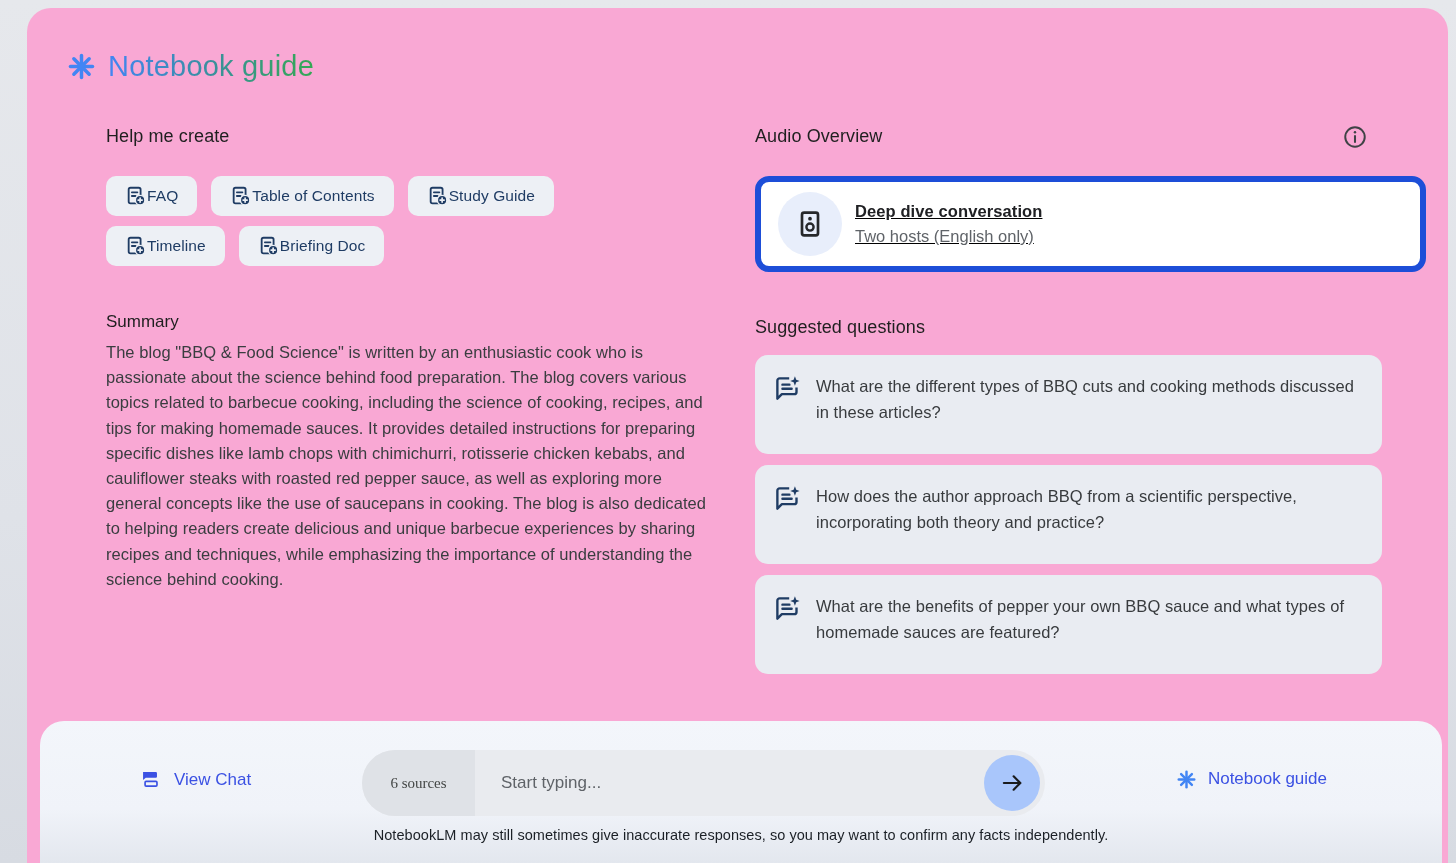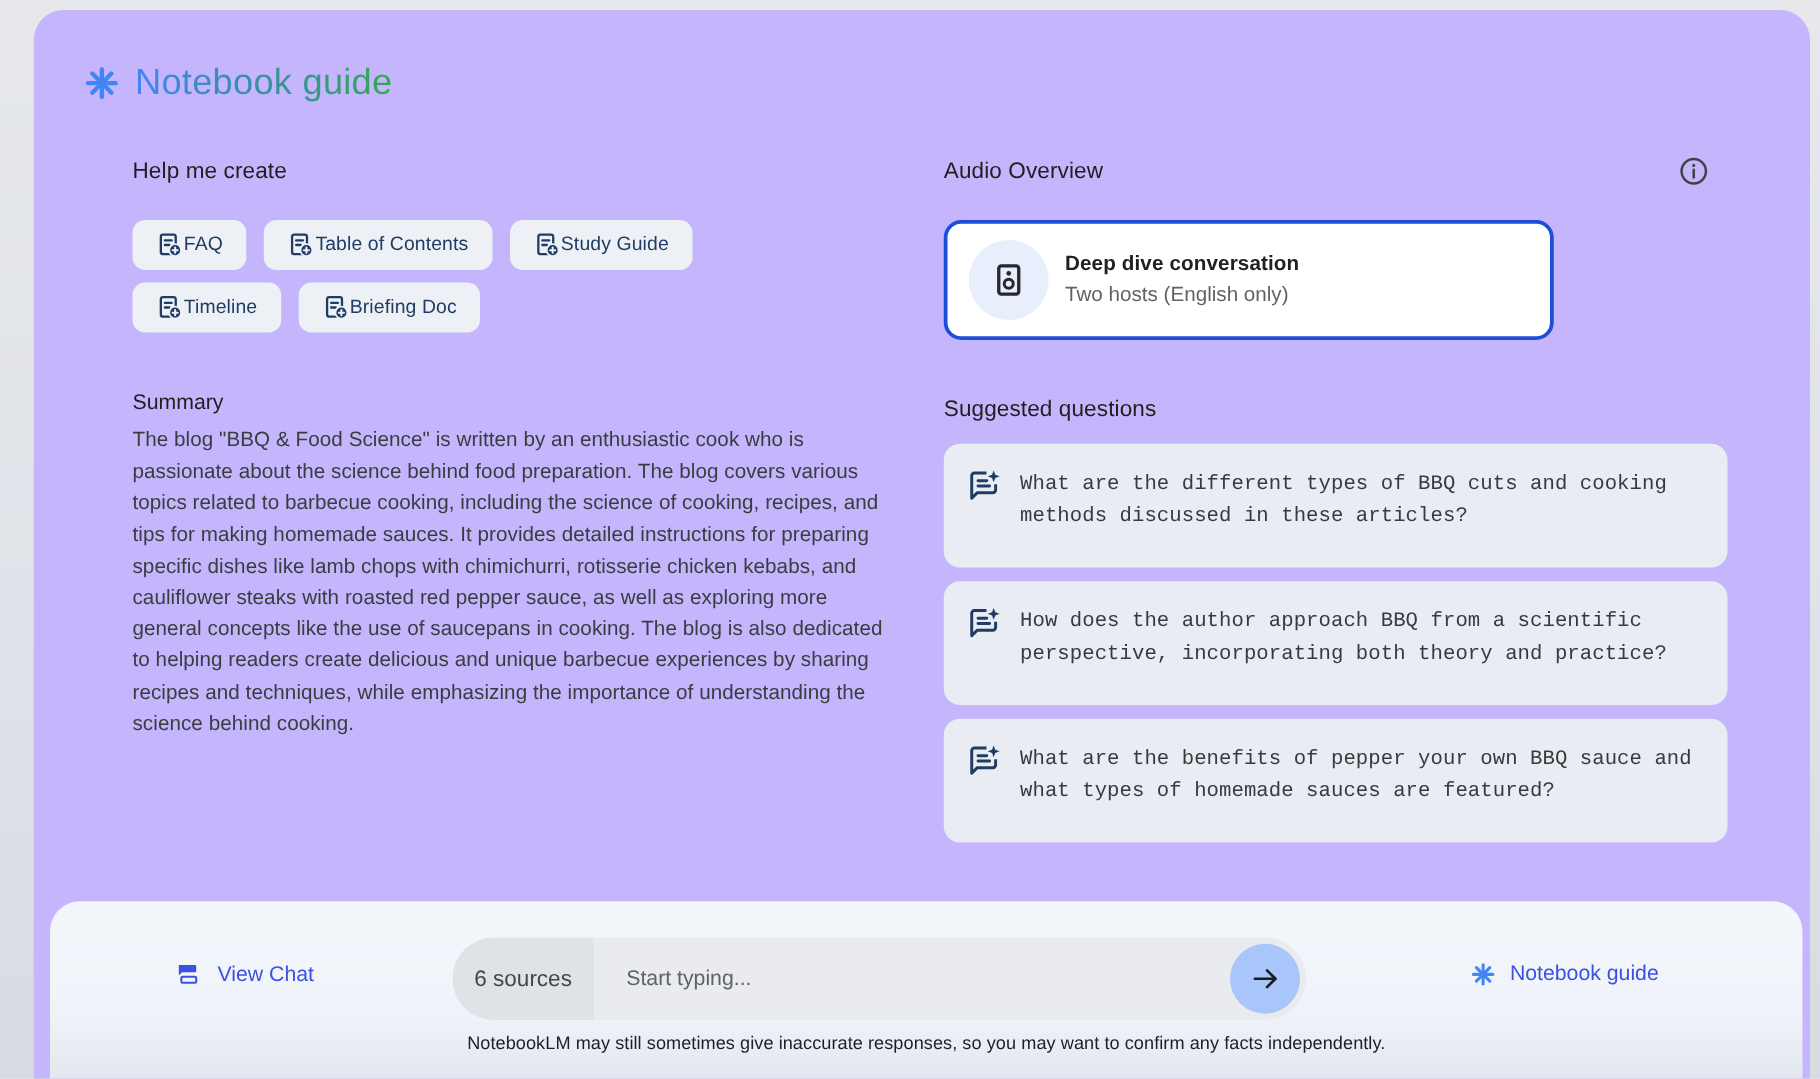--- a/index.html
+++ b/index.html
@@ -1,19 +1,19 @@
 <!DOCTYPE html>
 <html><head>
 <meta charset="utf-8">
 <style>
   * { margin:0; padding:0; box-sizing:border-box; }
   html,body { width:1456px; height:863px; }
   body { font-family:"Liberation Sans", sans-serif; background:linear-gradient(180deg,#e6e8ec 0%,#dfe2e8 60%,#d7dbe2 100%); overflow:hidden; }
   .page { position:relative; width:1456px; height:863px; }
-  .card { position:absolute; left:27px; top:8px; right:8px; bottom:0; background:#c4b5fd; border-radius:24px 24px 0 0; }
+  .card { position:absolute; left:27px; top:8px; right:8px; bottom:0; background:#f9a8d4; border-radius:24px 24px 0 0; }
 
   
   .title-row { position:absolute; left:41px; top:42px; display:flex; align-items:center; gap:13px; }
   .title-row h1 { font-size:29px; font-weight:500; letter-spacing:.2px;
     background:linear-gradient(90deg,#4285f4 0%,#3a8fa0 48%,#34a853 100%);
     -webkit-background-clip:text; background-clip:text; -webkit-text-fill-color:transparent; color:transparent; }
   .ast { display:inline-flex; }
 
   
   .col-left  { position:absolute; left:79px;  top:118px; width:625px; }
@@ -27,48 +27,48 @@
     font-family:"Liberation Sans",sans-serif; font-size:15.5px; font-weight:500; color:#1f3c64; letter-spacing:.1px; }
   .chip .ci { display:inline-flex; color:#1f3c64; }
 
   
   .summary-h { margin-top:46px; font-size:17px; font-weight:500; color:#1f1f1f; }
   .summary-p { margin-top:8px; width:612px; font-size:16.5px; line-height:25.2px; color:#3a3d40; letter-spacing:.05px; }
 
   
   .audio-header { display:flex; align-items:flex-start; justify-content:space-between; }
   .info-btn { display:inline-flex; margin-right:14px; margin-top:-2px; background:none; border:none; cursor:pointer; color:#3f4346; }
-  .audio-card { margin-top:26px; width:488px; height:96px; border:3px solid #1d4ed8; border-radius:14px;
-    background:#fff; display:flex; align-items:center; padding:0 16px 0 17px; }
+  .audio-card { margin-top:26px; width:671px; height:96px; border:6px solid #1d4ed8; border-radius:14px;
+    background:#fff; display:flex; align-items:center; padding:0 16px 0 17px;text-decoration:underline; }
   .audio-avatar { width:64px; height:64px; border-radius:50%; background:#e8eefb; display:flex; align-items:center; justify-content:center; color:#26282b; flex:0 0 auto; }
   .audio-text { margin-left:13px; }
   .audio-title { font-size:16.5px; font-weight:600; color:#202124; line-height:25px; letter-spacing:.1px; }
   .audio-sub { font-size:16.5px; color:#5f6368; line-height:25px; }
   .generate { margin-left:auto; width:139px; height:52px; border-radius:26px; border:none; background:#e8edf5;
     font-family:"Liberation Sans",sans-serif; font-size:16.5px; font-weight:500; color:#1c3e70; cursor:pointer; }
 
   
   .sq-h { margin-top:45px; }
   .q-list { margin-top:17px; display:flex; flex-direction:column; gap:11px; }
   .q-card { width:627px; min-height:99px; background:#e9ecf2; border:none; border-radius:13px; cursor:pointer;
     display:flex; align-items:flex-start; gap:15px; padding:19px 24px 19px 19px; text-align:left; }
   .q-icon { display:inline-flex; color:#1f3c64; flex:0 0 auto; margin-top:1px; }
-  .q-text { font-family:Liberation Mono, monospace; font-size:16.5px; line-height:25.5px; color:#383b3e; letter-spacing:.05px; }
+  .q-text { font-family:Liberation Sans, sans-serif; font-size:16.5px; line-height:25.5px; color:#383b3e; letter-spacing:.05px; }
 
   
   .bottom-bar { position:absolute; left:13px; right:6px; top:713px; bottom:0; border-radius:24px 24px 0 0;
     background:linear-gradient(180deg,#f3f6fb 0%,#f0f3f9 62%,#e3e7ee 100%); }
   .view-chat { position:absolute; left:100px; top:48px; display:flex; align-items:center; gap:13px;
     background:none; border:none; cursor:pointer; font-family:"Liberation Sans",sans-serif;
     font-size:17px; font-weight:500; color:#3b51e3; }
   .vc-icon { display:inline-flex; color:#3b51e3; }
   .input-pill { position:absolute; left:322px; top:29px; width:683px; height:66px; border-radius:33px;
     background:#e9ebef; display:flex; align-items:center; overflow:hidden; }
   .sources { width:113px; height:100%; background:#dfe2e7; display:flex; align-items:center; justify-content:center;
-    font-size:18px; color:#444746; cursor:pointer; flex:0 0 auto; }
+    font-size:15px; color:#444746; cursor:pointer; flex:0 0 auto;font-family:Liberation Serif, serif; }
   .chat-input { flex:1; height:100%; border:none; outline:none; background:transparent; padding:0 70px 0 26px;
     font-family:"Liberation Sans",sans-serif; font-size:17px; color:#202124; }
   .chat-input::placeholder { color:#5f6368; }
   .send { position:absolute; right:5px; top:5px; width:56px; height:56px; border-radius:50%; border:none;
     background:#a9c6fb; display:flex; align-items:center; justify-content:center; cursor:pointer; }
   .nb-guide { position:absolute; right:115px; top:48px; display:flex; align-items:center; gap:12px;
     background:none; border:none; cursor:pointer; font-family:"Liberation Sans",sans-serif;
     font-size:17px; font-weight:500; color:#3b51e3; }
   .disclaimer { position:absolute; left:0; right:0; bottom:20px; text-align:center; font-size:14.5px; color:#1b2026; letter-spacing:.05px; }
 </style>

